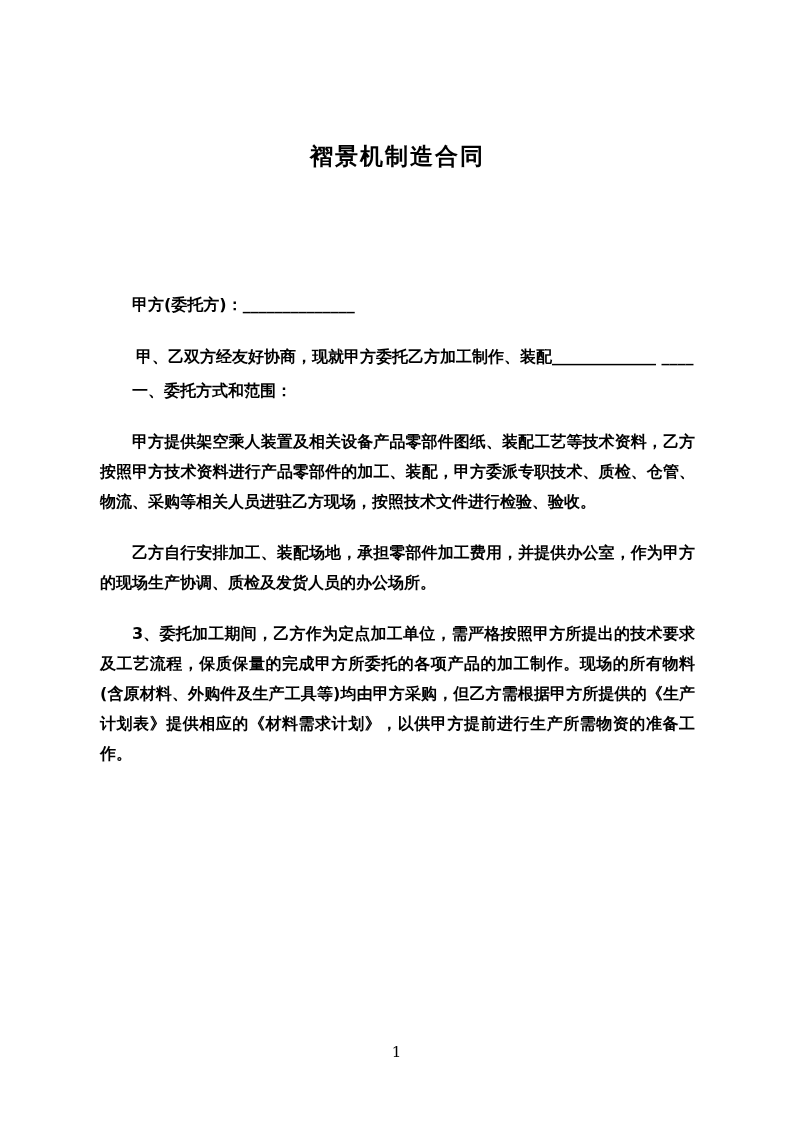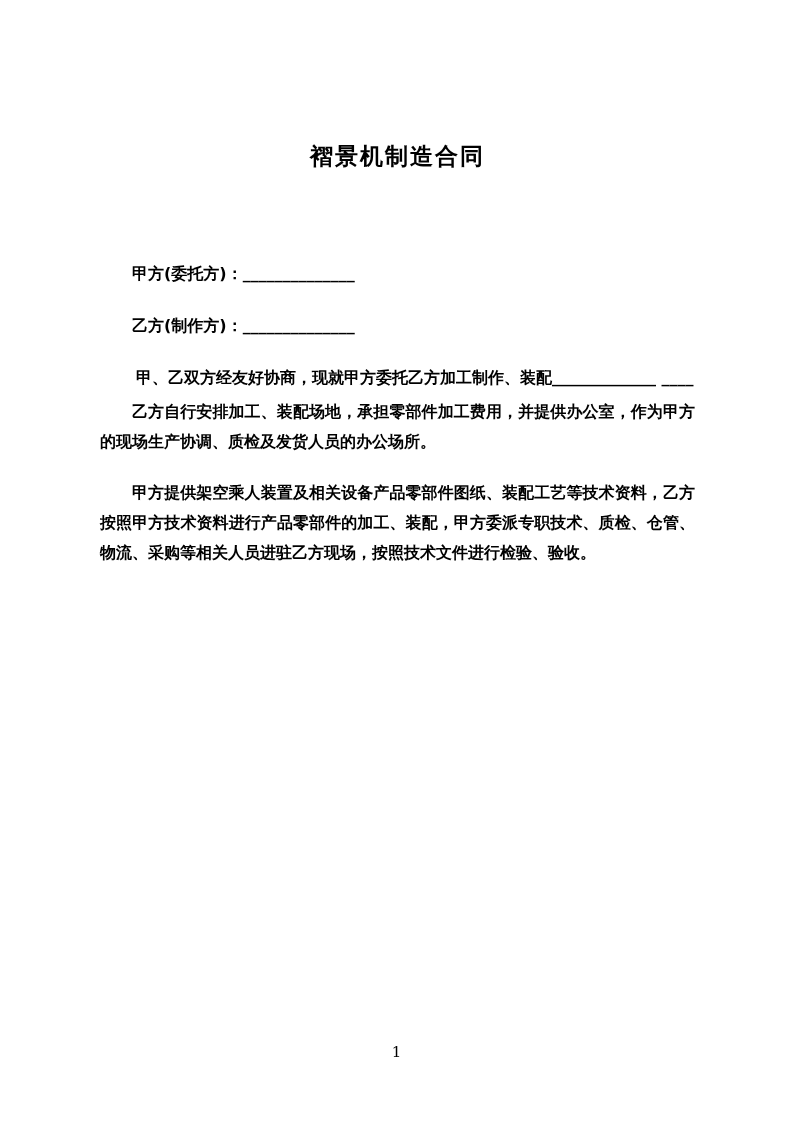--- a/index.html
+++ b/index.html
@@ -18,21 +18,21 @@
     font-weight: bold;
     color: #000000;
     font-size: 16px;
     overflow: hidden;
   }
   .title {
     font-size: 23px;
     line-height: 32px;
     text-align: center;
     letter-spacing: 2px;
-    margin: 0 0 87px 0;
+    margin: 0 0 118px 0;
     font-weight: bold;
   }
   .party {
     line-height: 30px;
     margin: 7px 0 22px 0;
     text-indent: 2em;
     white-space: nowrap;
   }
   .line {
     line-height: 30px;
@@ -66,23 +66,24 @@
 </style>
 </head>
 <body>
 
 <div class="page">
 
   <h1 class="title">褶景机制造合同</h1>
 
   <p class="party"><span>甲方(委托方)：</span><span>______________</span></p>
 
-  <p class="party"><span>乙方(制作方)：</span><span>______________</span></p>
 
   <p class="line indent">甲、乙双方经友好协商，现就甲方委托乙方加工制作、装配_____________ ____</p>
 
+  <p class="heading">一、委托方式和范围：</p>
+  <p class="para">甲方提供架空乘人装置及相关设备产品零部件图纸、装配工艺等技术资料，乙方按照甲方技术资料进行产品零部件的加工、装配，甲方委派专职技术、质检、仓管、物流、采购等相关人员进驻乙方现场，按照技术文件进行检验、验收。</p>
   <p class="para">乙方自行安排加工、装配场地，承担零部件加工费用，并提供办公室，作为甲方的现场生产协调、质检及发货人员的办公场所。</p>
-  <p class="para">甲方提供架空乘人装置及相关设备产品零部件图纸、装配工艺等技术资料，乙方按照甲方技术资料进行产品零部件的加工、装配，甲方委派专职技术、质检、仓管、物流、采购等相关人员进驻乙方现场，按照技术文件进行检验、验收。</p>
 
+  <p class="para">3、委托加工期间，乙方作为定点加工单位，需严格按照甲方所提出的技术要求及工艺流程，保质保量的完成甲方所委托的各项产品的加工制作。现场的所有物料(含原材料、外购件及生产工具等)均由甲方采购，但乙方需根据甲方所提供的《生产计划表》提供相应的《材料需求计划》，以供甲方提前进行生产所需物资的准备工作。</p>
 
   <div class="page-number">1</div>
 
 </div>
 
 </body></html>

